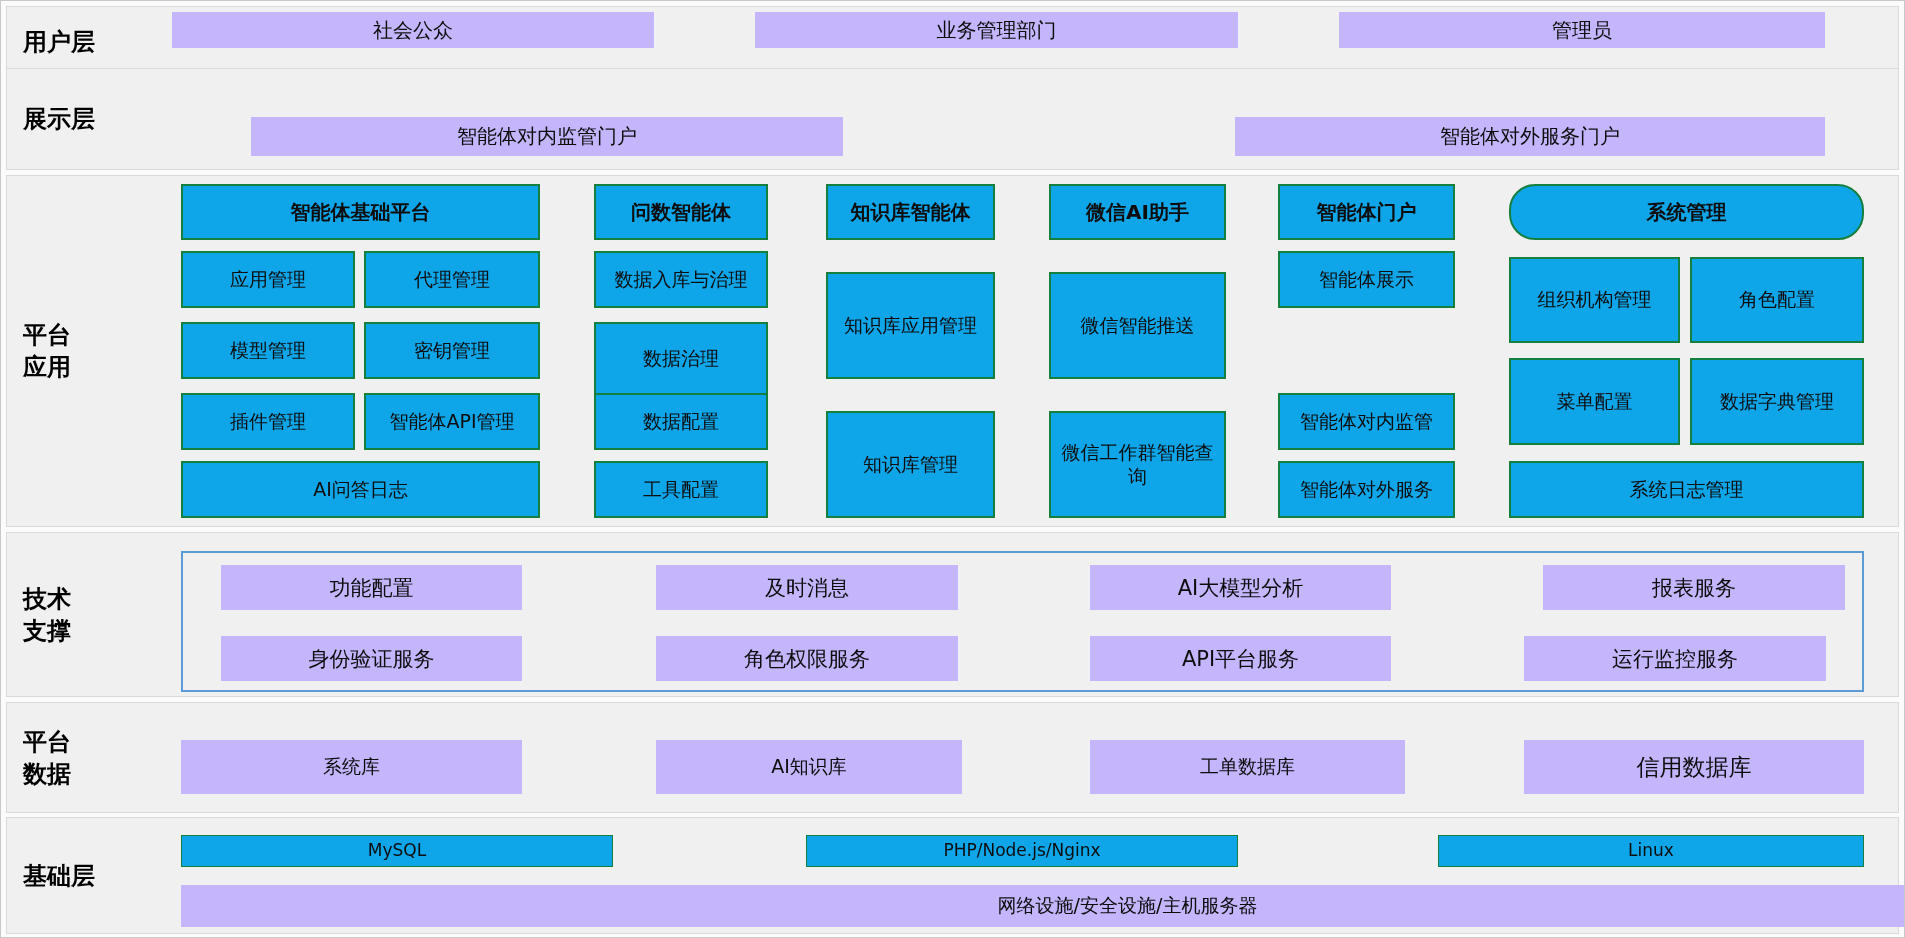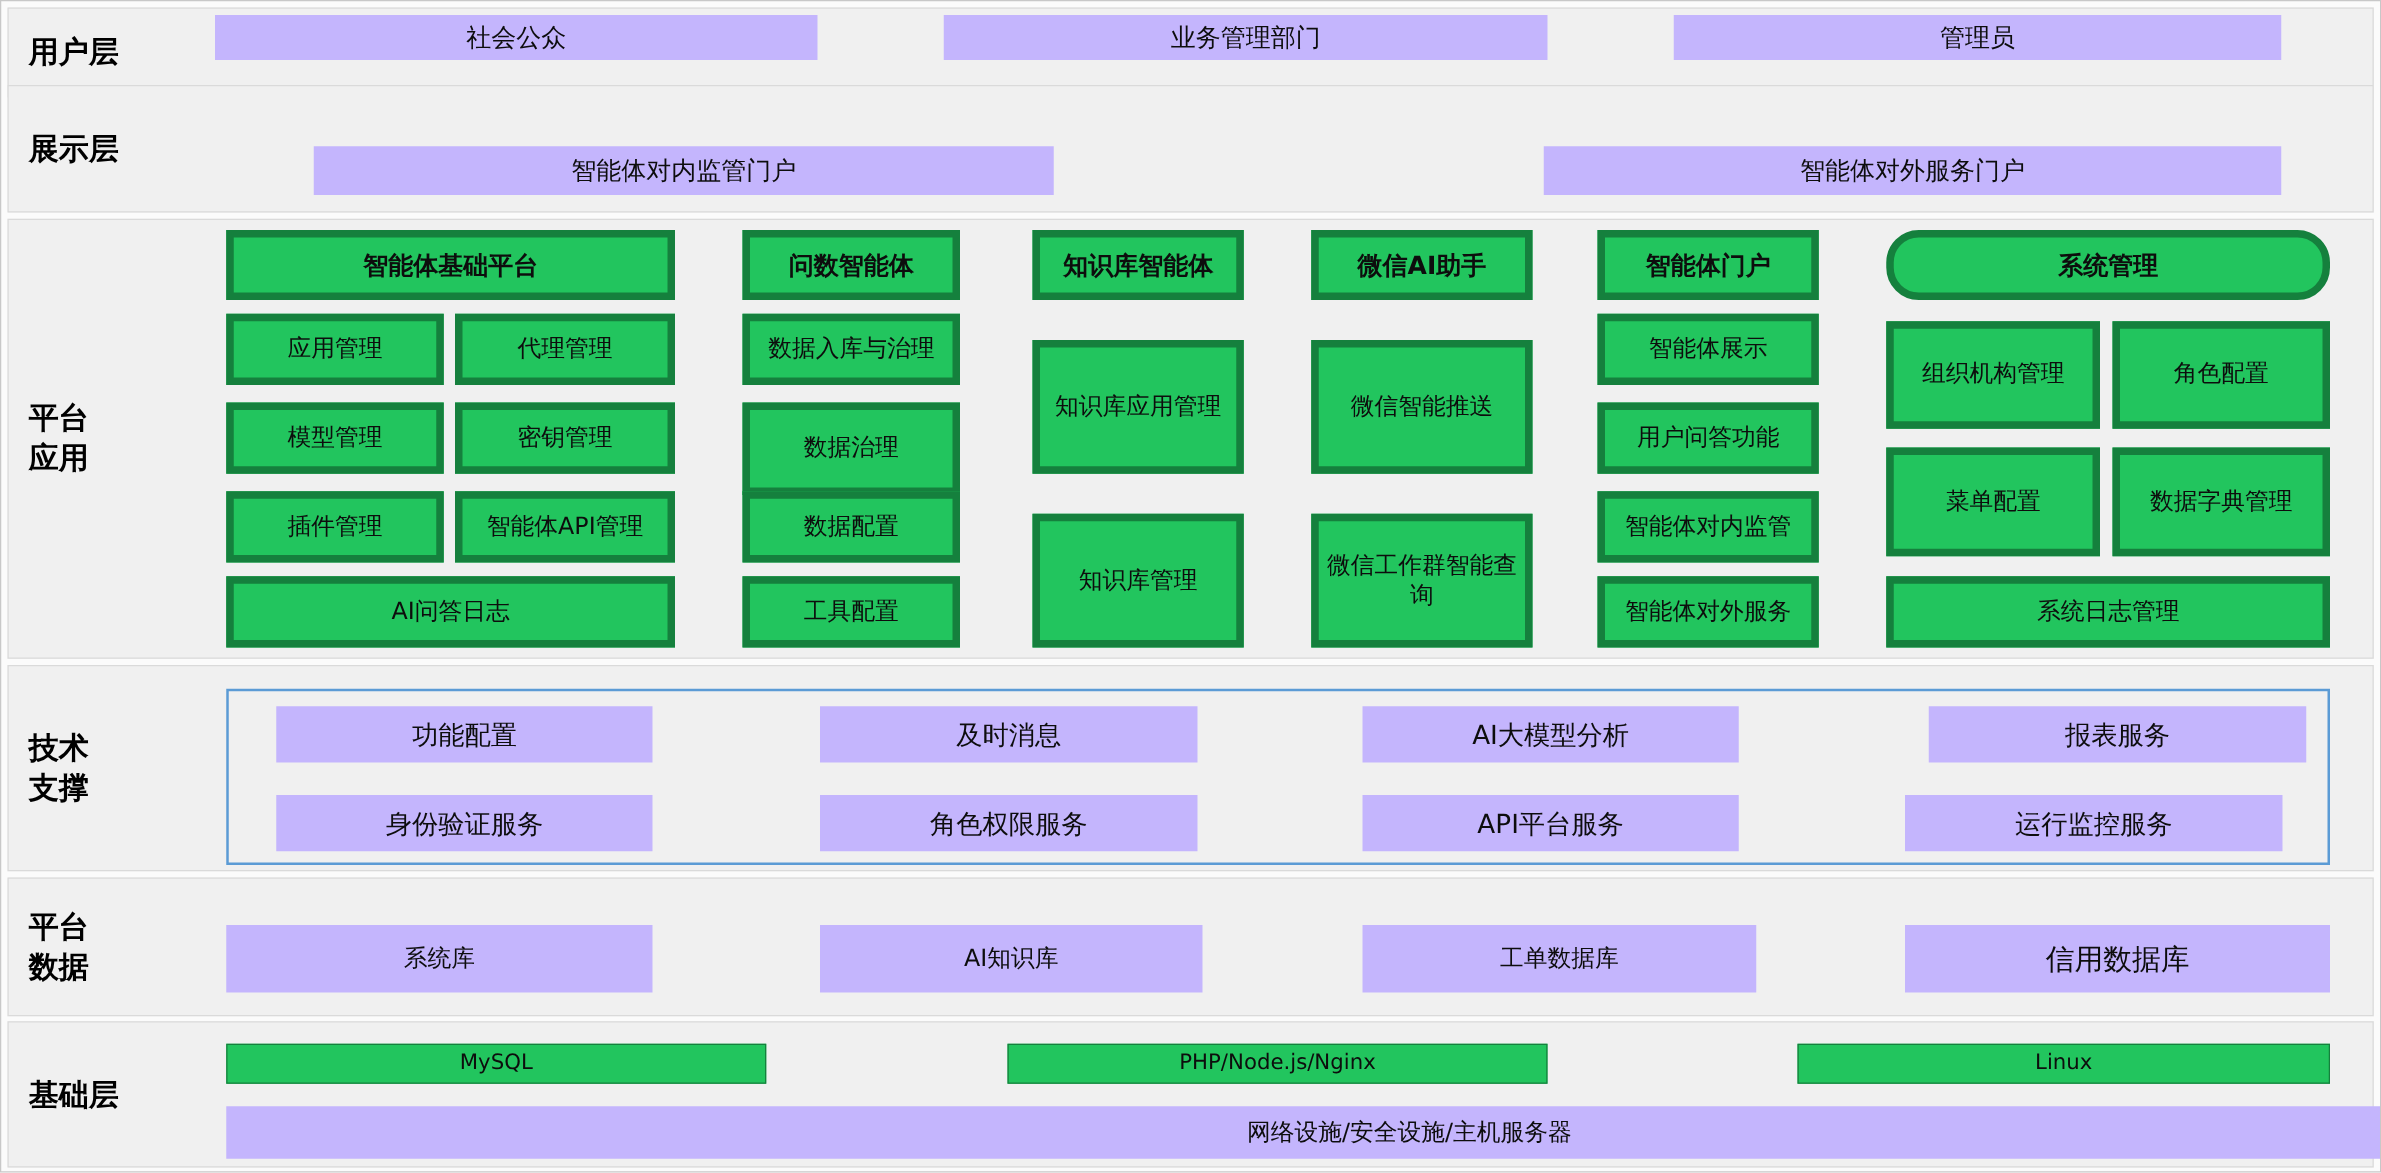--- a/index.html
+++ b/index.html
@@ -18,21 +18,21 @@
     position:absolute;left:16px;top:50%;transform:translateY(-50%);
     font-weight:bold;font-size:24px;line-height:1.35;color:#000;
     width:60px;word-break:break-all;
   }
   .blue{
     position:absolute;background:#c4b5fd;
     display:flex;align-items:center;justify-content:center;
     font-size:20px;color:#0d0d0d;text-align:center;box-sizing:border-box;
   }
   .cell{
-    position:absolute;background:#22c55e;border:6px solid #15803d;
+    position:absolute;background:#0ea5e9;border:2px solid #15803d;
     display:flex;align-items:center;justify-content:center;
     font-size:19px;text-align:center;box-sizing:border-box;
     padding:2px;line-height:1.25;
   }
   .hdr{font-weight:bold;font-size:20px;}
   .tech-frame{
     position:absolute;border:2px solid #5b9bd5;box-sizing:border-box;
     background:transparent;
   }
 </style>
@@ -75,21 +75,20 @@
   <div class="cell" style="left:587px;top:217px;width:174px;height:57px;">数据配置</div>
   <div class="cell" style="left:587px;top:285px;width:174px;height:57px;">工具配置</div>
 
   <div class="cell" style="left:819px;top:96px;width:169px;height:107px;">知识库应用管理</div>
   <div class="cell" style="left:819px;top:235px;width:169px;height:107px;">知识库管理</div>
 
   <div class="cell" style="left:1042px;top:96px;width:177px;height:107px;">微信智能推送</div>
   <div class="cell" style="left:1042px;top:235px;width:177px;height:107px;">微信工作群智能查询</div>
 
   <div class="cell" style="left:1271px;top:75px;width:177px;height:57px;">智能体展示</div>
-  <div class="cell" style="left:1271px;top:146px;width:177px;height:57px;">用户问答功能</div>
   <div class="cell" style="left:1271px;top:217px;width:177px;height:57px;">智能体对内监管</div>
   <div class="cell" style="left:1271px;top:285px;width:177px;height:57px;">智能体对外服务</div>
 
   <div class="cell" style="left:1502px;top:81px;width:171px;height:86px;">组织机构管理</div>
   <div class="cell" style="left:1683px;top:81px;width:174px;height:86px;">角色配置</div>
   <div class="cell" style="left:1502px;top:182px;width:171px;height:87px;">菜单配置</div>
   <div class="cell" style="left:1683px;top:182px;width:174px;height:87px;">数据字典管理</div>
   <div class="cell" style="left:1502px;top:285px;width:355px;height:57px;">系统日志管理</div>
 </div>
 

